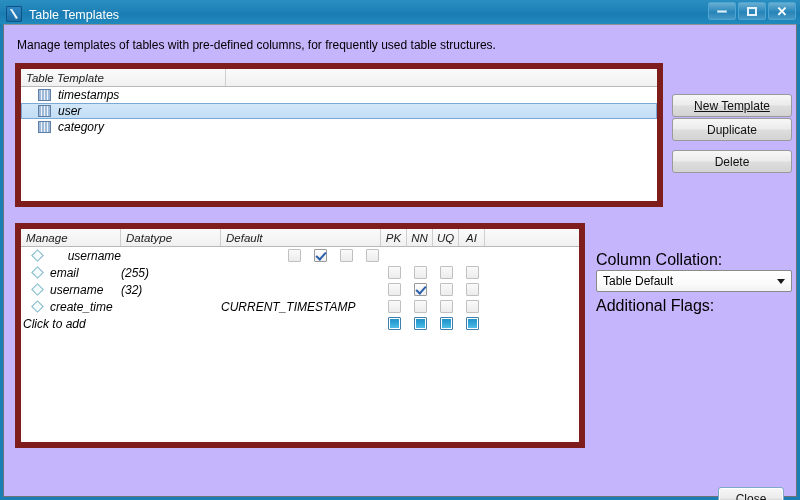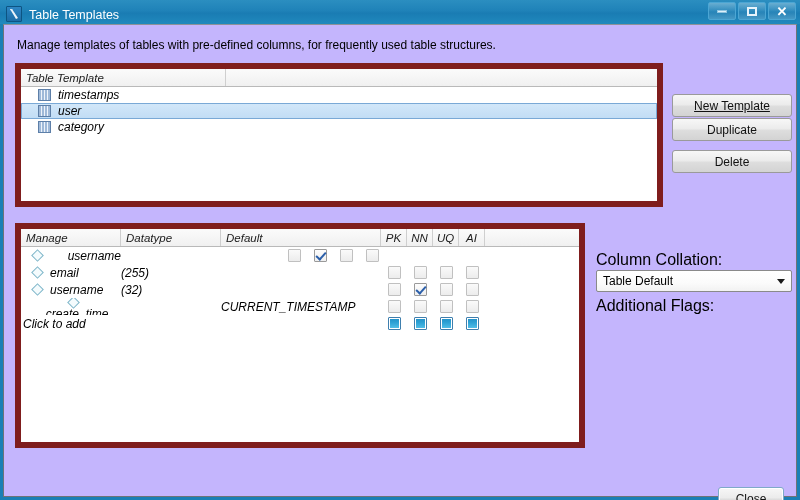--- a/index.html
+++ b/index.html
@@ -421,21 +421,21 @@
             </div>
             <div class="cell center" style="width: 26px;">
               <span class="cb disabled"></span>
             </div>
             <div class="cell center" style="width: 26px;">
               <span class="cb disabled"></span>
             </div>
             <div class="cell" style="flex: 1 1 0%;"></div>
           </div>
           <div class="col-row">
-            <div class="cell name" style="width: 100px; flex-direction: column;">
+            <div class="cell name" style="width: 100px;">
               <span class="diamond"></span>
               <span>create_time</span>
             </div>
             <div class="cell" style="width: 100px;"></div>
             <div class="cell" style="width: 160px;">CURRENT_TIMESTAMP</div>
             <div class="cell center" style="width: 26px;">
               <span class="cb disabled"></span>
             </div>
             <div class="cell center" style="width: 26px;">
               <span class="cb disabled"></span>

